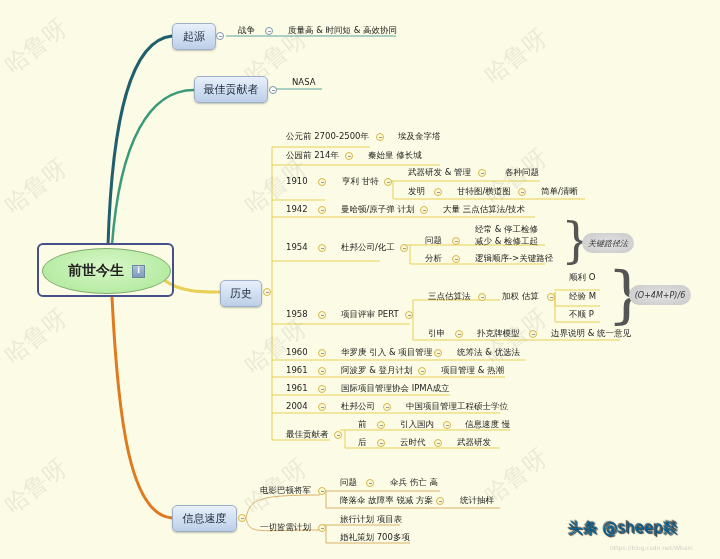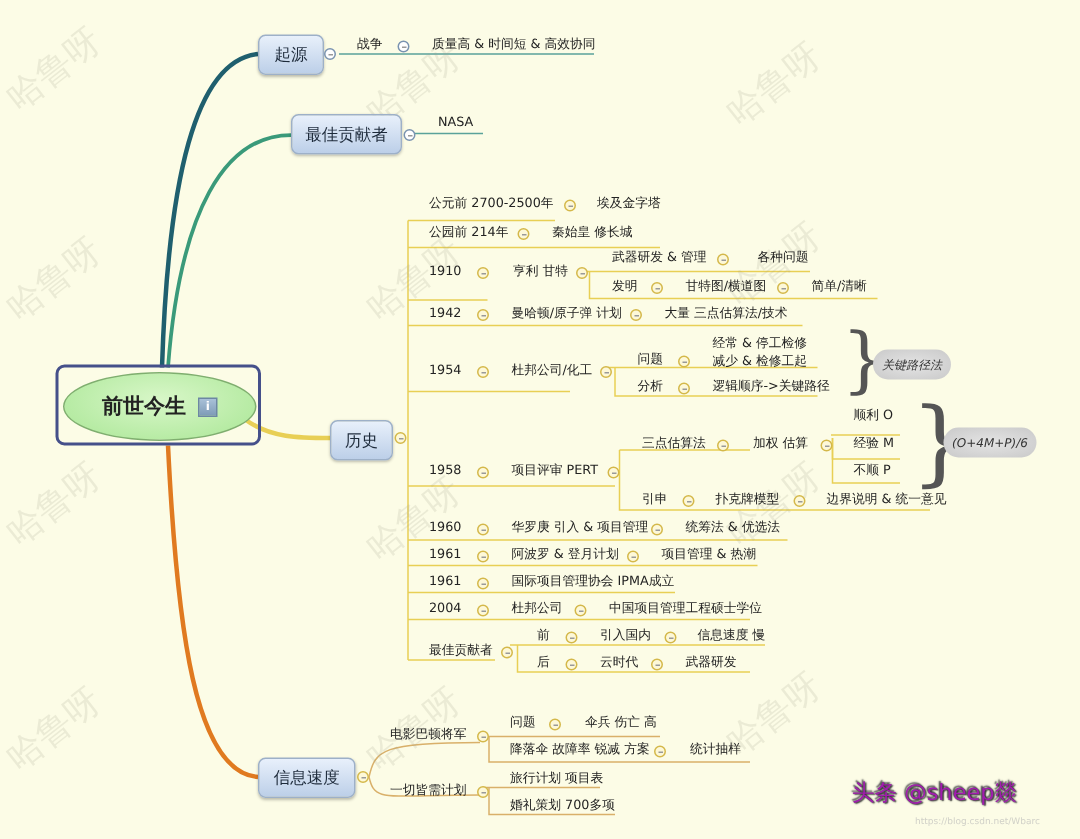--- a/index.html
+++ b/index.html
@@ -9,21 +9,21 @@
   .mb{position:absolute;display:flex;align-items:center;justify-content:center;font-size:11px;color:#1d2a3a;border:1px solid #9db0c8;border-radius:5px;background:linear-gradient(#e8f0fb,#bccfe8);box-shadow:0 1px 2px rgba(0,0,0,.25);}
   .coll{position:absolute;width:8px;height:8px;border:1px solid #7a93b0;border-radius:50%;background:#fff;box-sizing:border-box;}
   .colly{position:absolute;width:8px;height:8px;border:1px solid #d4b84a;border-radius:50%;background:#fdf8d8;box-sizing:border-box;}
   .colly::after,.coll::after{content:"";position:absolute;left:1.5px;right:1.5px;top:2.5px;height:1px;background:#999;}
   .pill{position:absolute;background:radial-gradient(#e4e4e4,#c9c9c9);border-radius:14px;font-size:8px;color:#333;display:flex;align-items:center;justify-content:center;font-style:italic;}
   .brace{position:absolute;font-family:"DejaVu Serif",serif;color:#555;font-weight:200;}
   .wm{position:absolute;font-size:24px;color:rgba(160,160,140,.18);transform:rotate(-38deg);white-space:nowrap;pointer-events:none;}
   #central-wrap{position:absolute;left:37px;top:243px;width:137px;height:54px;border:2px solid #45508a;border-radius:6px;box-sizing:border-box;}
   #central{position:absolute;left:3px;top:3px;width:127px;height:44px;border-radius:50%;border:1px solid #7fae6f;background:radial-gradient(ellipse at 50% 40%,#d8f7c8,#a9e695);display:flex;align-items:center;justify-content:center;font-size:14px;font-weight:bold;color:#222;}
   #central-icon{display:inline-block;width:11px;height:11px;margin-left:8px;background:linear-gradient(#a9c1d8,#7e9bb7);border:1px solid #6d87a3;font-size:8px;color:#fff;line-height:10px;text-align:center;}
-  #footer{position:absolute;left:568px;top:519px;font-size:15px;color:#a21caf;text-shadow:0 0 1px #333,1px 1px 1px #333,-1px -1px 1px #555;}
+  #footer{position:absolute;left:568px;top:519px;font-size:15px;color:#0369a1;text-shadow:0 0 1px #333,1px 1px 1px #333,-1px -1px 1px #555;}
   #footer-url{position:absolute;left:610px;top:544px;font-size:6px;color:rgba(180,180,180,.6);}
 </style>
 </head>
 <body>
 
 <svg id="canvas" width="720" height="559">
 
   <path d="M108 245 C 112 120, 130 40, 172 36" stroke="#1f5f6e" stroke-width="3" fill="none"></path>
   <path d="M112 245 C 120 140, 150 90, 194 90" stroke="#3a9a7a" stroke-width="2.5" fill="none"></path>
   <path d="M164 280 C 180 292, 200 292, 220 292" stroke="#e8cf55" stroke-width="3" fill="none"></path>

